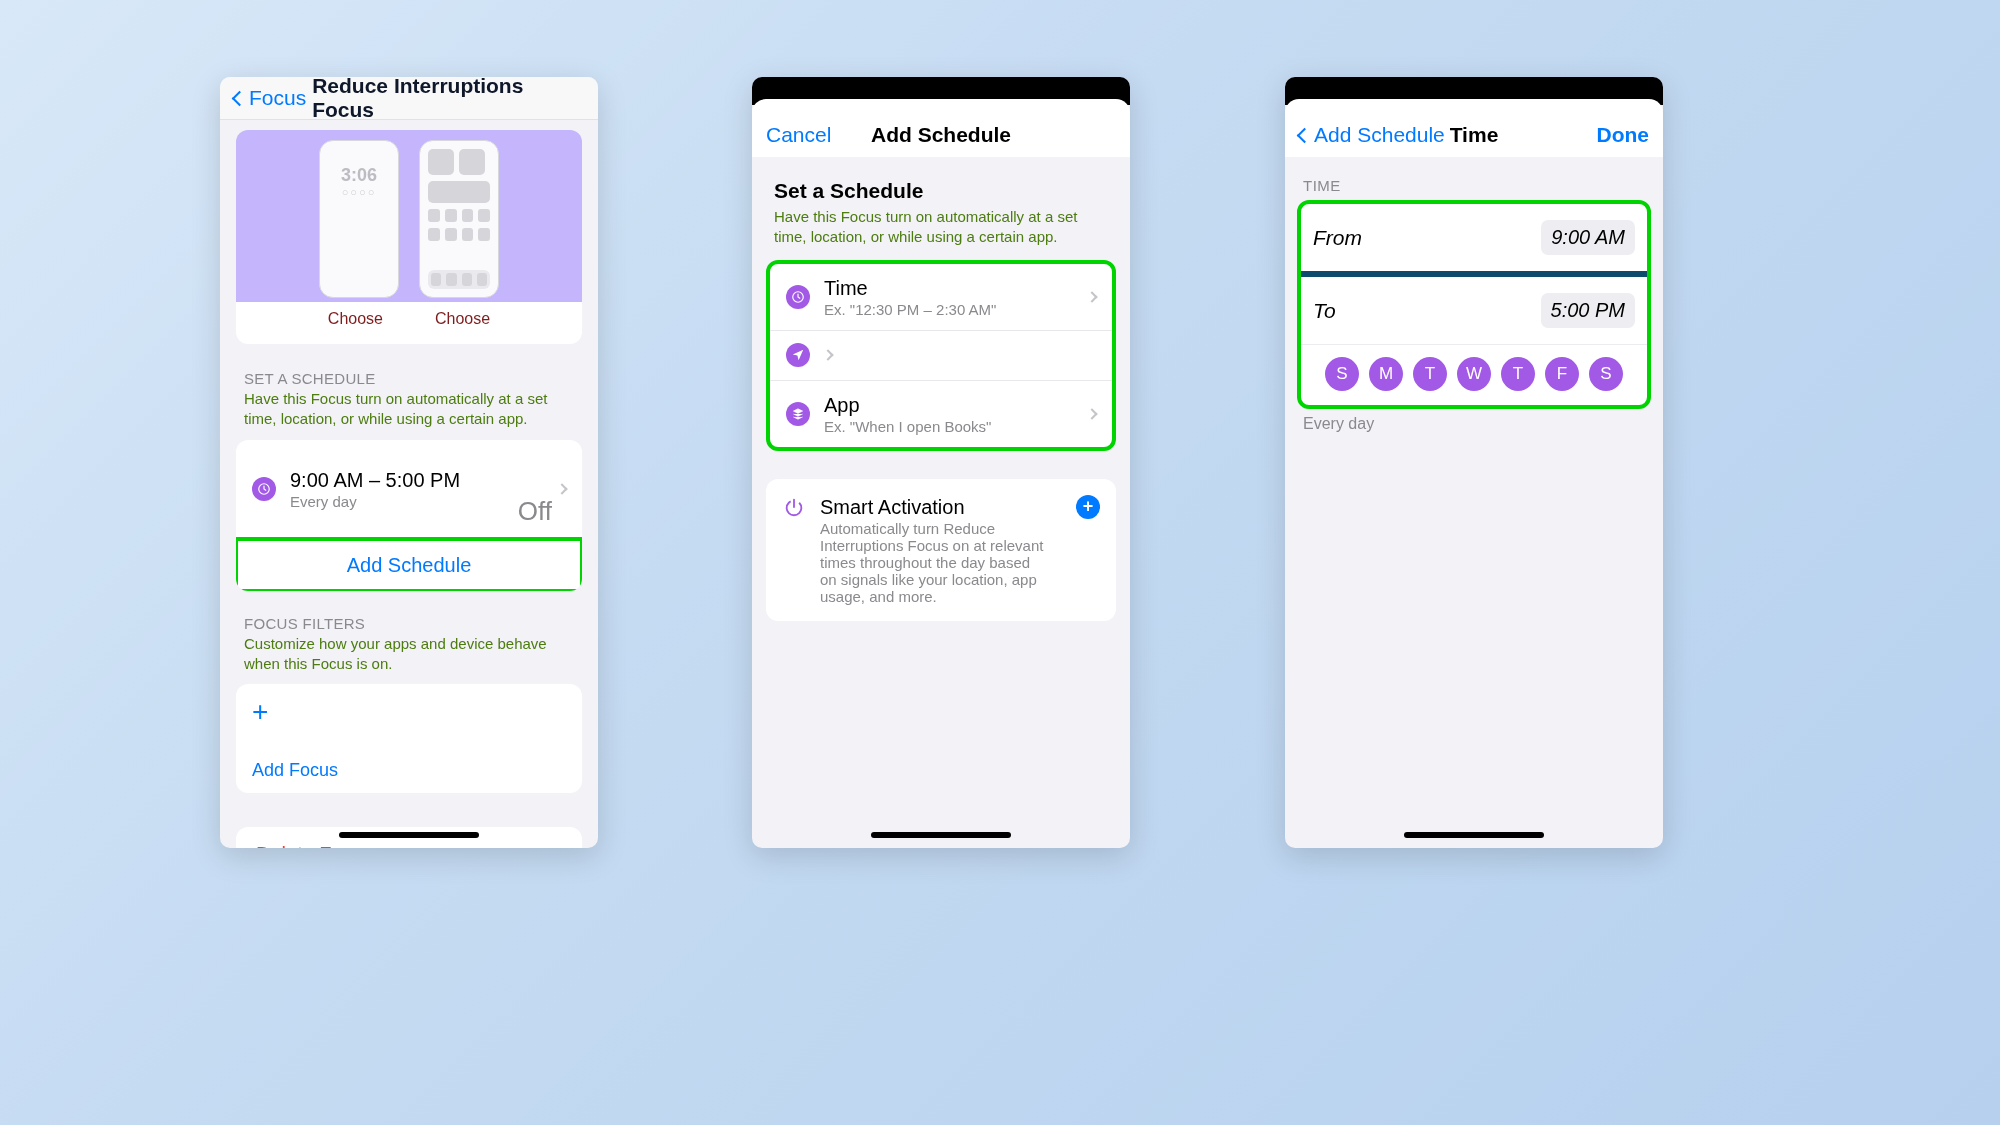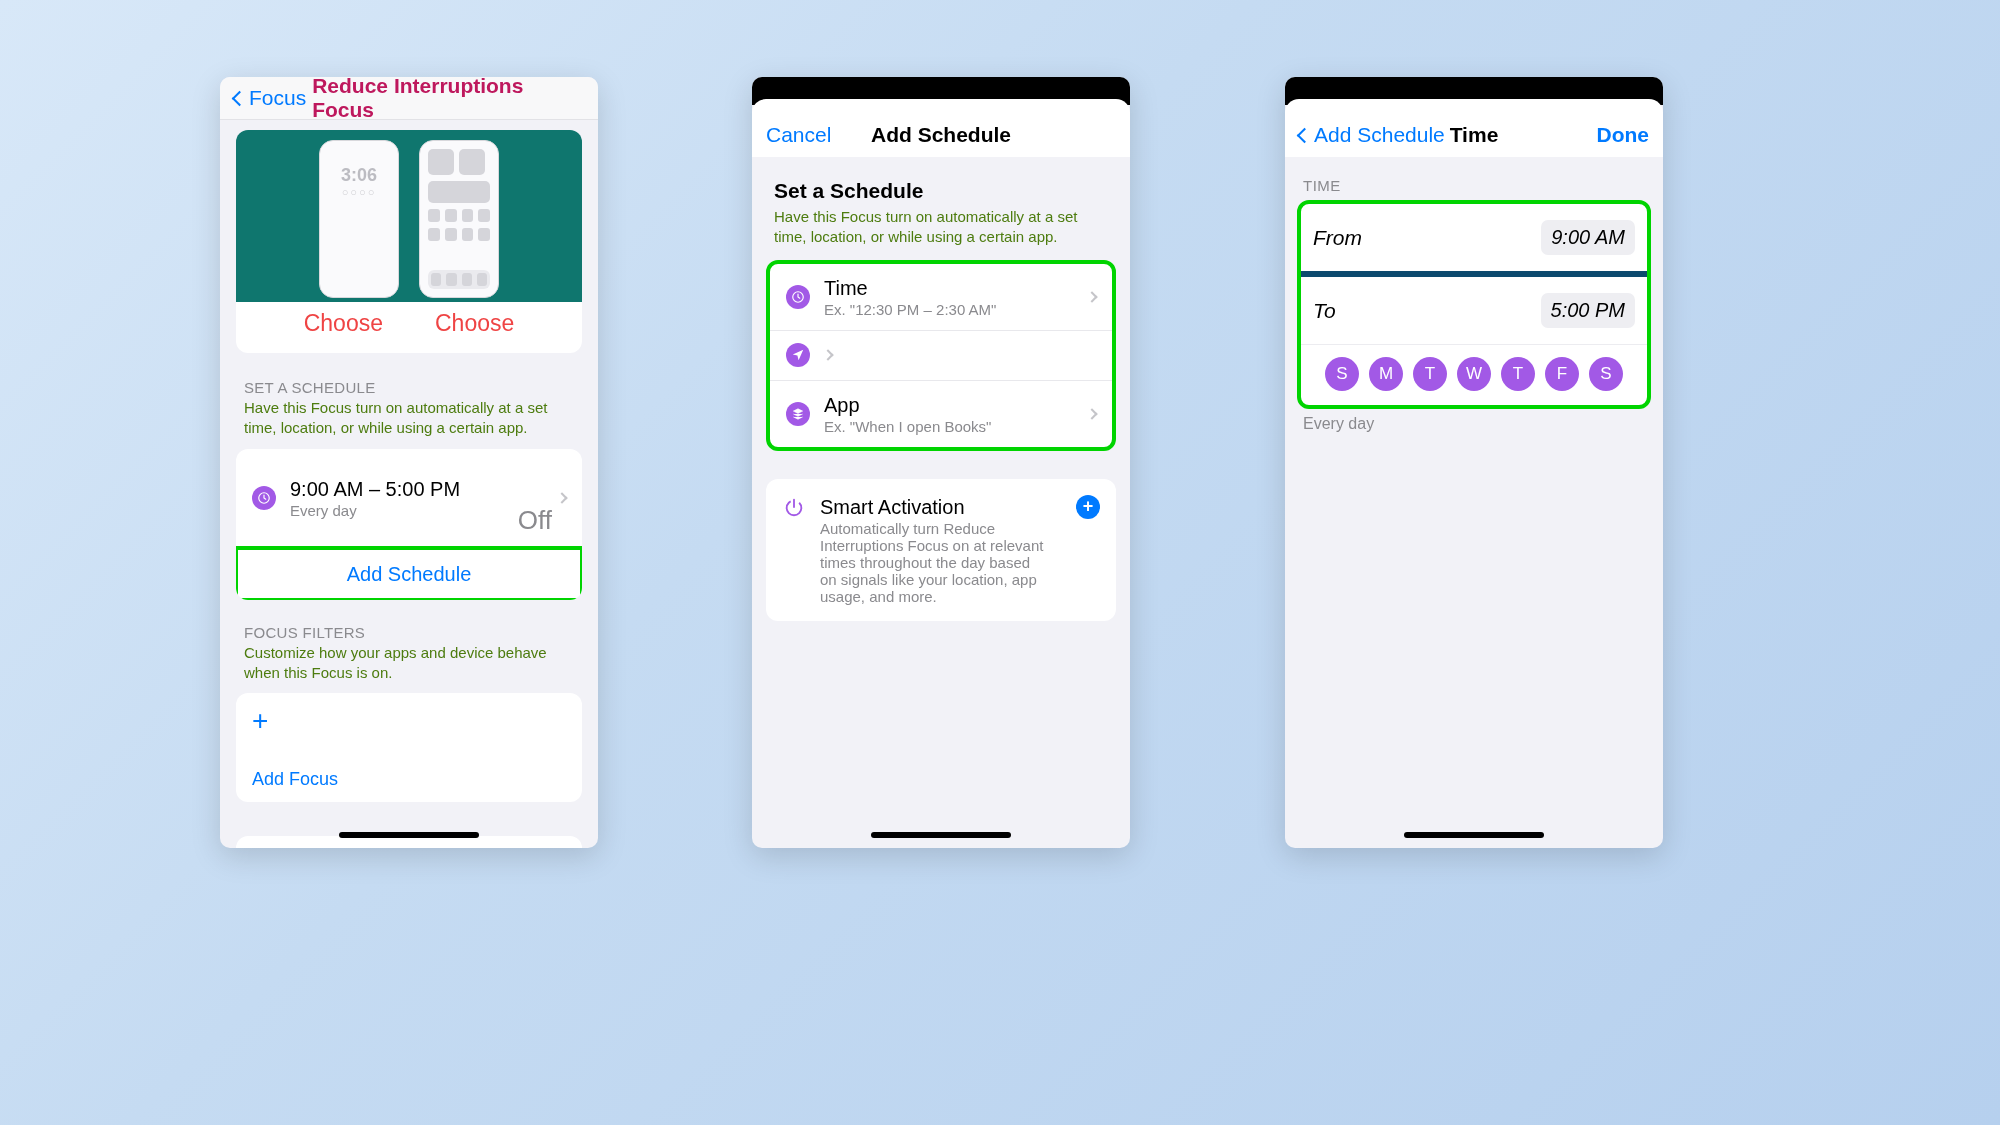--- a/index.html
+++ b/index.html
@@ -19,21 +19,21 @@
   .phone-a { left:220px;  top:77px; height:771px; background:#f2f2f7;}
   .phone-b { left:752px;  top:77px; height:771px; }
   .phone-c { left:1285px; top:77px; height:771px; }
 
   .notch-bar{height:28px;background:#000;}
   .sheet-curve{height:14px;background:#fff;border-top-left-radius:14px;border-top-right-radius:14px;position:relative;margin-top:-6px;}
 
   .nav{height:43px;display:flex;align-items:center;padding:0 14px;background:#f8f8f9;border-bottom:1px solid #e2e2e6;position:relative;}
   .nav-white{background:#fff;border-bottom:none;}
   .nav .back{color:#007aff;font-size:21px;display:flex;align-items:center;gap:4px;}
-  .nav .title{font-weight:600;font-size:21px;color:#be185d;margin-left:6px;}
+  .nav .title{font-weight:600;font-size:21px;color:#0f172a;margin-left:6px;}
   .nav .center{position:absolute;left:0;right:0;text-align:center;font-weight:600;font-size:21px;pointer-events:none;}
   .nav .right{margin-left:auto;color:#007aff;font-size:21px;font-weight:600;}
   .nav .left-plain{color:#007aff;font-size:21px;}
   .chev-left{display:inline-block;width:11px;height:11px;border-left:2.5px solid #007aff;border-bottom:2.5px solid #007aff;transform:rotate(45deg);}
 
   .section-label{font-size:15px;color:#8a8a8e;padding:0 24px;text-transform:uppercase;letter-spacing:0.3px;}
   .section-desc{font-size:15px;color:#4d7c0f;padding:2px 24px 10px;line-height:1.35;}
 
   .card{background:#fff;margin:0 16px;border-radius:12px;overflow:hidden;}
   .row{display:flex;align-items:center;padding:12px 16px;min-height:50px;position:relative;}
@@ -46,30 +46,30 @@
   .row .trail{color:#8a8a8e;font-size:26px;margin-right:6px;margin-top:44px;}
   .chev-right{width:8px;height:8px;border-top:2px solid #c5c5c9;border-right:2px solid #c5c5c9;transform:rotate(45deg);}
   .plus-circle{width:24px;height:24px;border-radius:50%;background:#007aff;color:#fff;display:flex;align-items:center;justify-content:center;font-size:18px;font-weight:600;}
   .center-blue{color:#007aff;text-align:center;}
   .delete{color:#ff3b30;font-size:20px;padding:16px 20px;}
 
   .hl{outline:4px solid #00d400;outline-offset:-2px;}
   .hl-card{border:4px solid #00d400;}
 
   
-  .previews{display:flex;justify-content:center;gap:20px;padding:10px 0 4px;background:#0f766e;margin:0 16px;border-radius:12px 12px 0 0;}
+  .previews{display:flex;justify-content:center;gap:20px;padding:10px 0 4px;background:#c4b5fd;margin:0 16px;border-radius:12px 12px 0 0;}
   .prev{width:80px;height:158px;border:1px solid #d8d8dc;border-radius:14px;background:#fafafc;display:flex;flex-direction:column;align-items:center;padding-top:24px;}
   .prev .clk{color:#bcbcc2;font-size:18px;font-weight:600;}
   .prev .dots{color:#d0d0d4;font-size:11px;letter-spacing:2px;}
   .prev2{width:80px;height:158px;border:1px solid #d8d8dc;border-radius:14px;background:#fafafc;padding:8px;display:flex;flex-direction:column;gap:6px;}
   .wblock{background:#d5d5da;border-radius:5px;}
   .wrow{display:flex;gap:5px;}
   .wsq{width:13px;height:13px;background:#d5d5da;border-radius:3px;}
   .choose-row{display:flex;justify-content:center;gap:52px;background:#fff;margin:0 16px;padding:8px 0 16px;border-radius:0 0 12px 12px;}
-  .choose{color:#ef4444;font-size:23px;}
+  .choose{color:#7f1d1d;font-size:16px;}
 
   
   .ic-purple{background:#a259e6;}
 
   
   .time-card{background:#fff;margin:0 12px;border-radius:12px;overflow:hidden;}
   .trow{display:flex;align-items:center;justify-content:space-between;padding:16px 12px;font-style:italic;}
   .trow + .trow-sep{border-top:1px solid #ececf0;}
   .tlabel{font-size:21px;}
   .tval{background:#eeeef2;border-radius:7px;padding:6px 10px;font-size:20px;}

